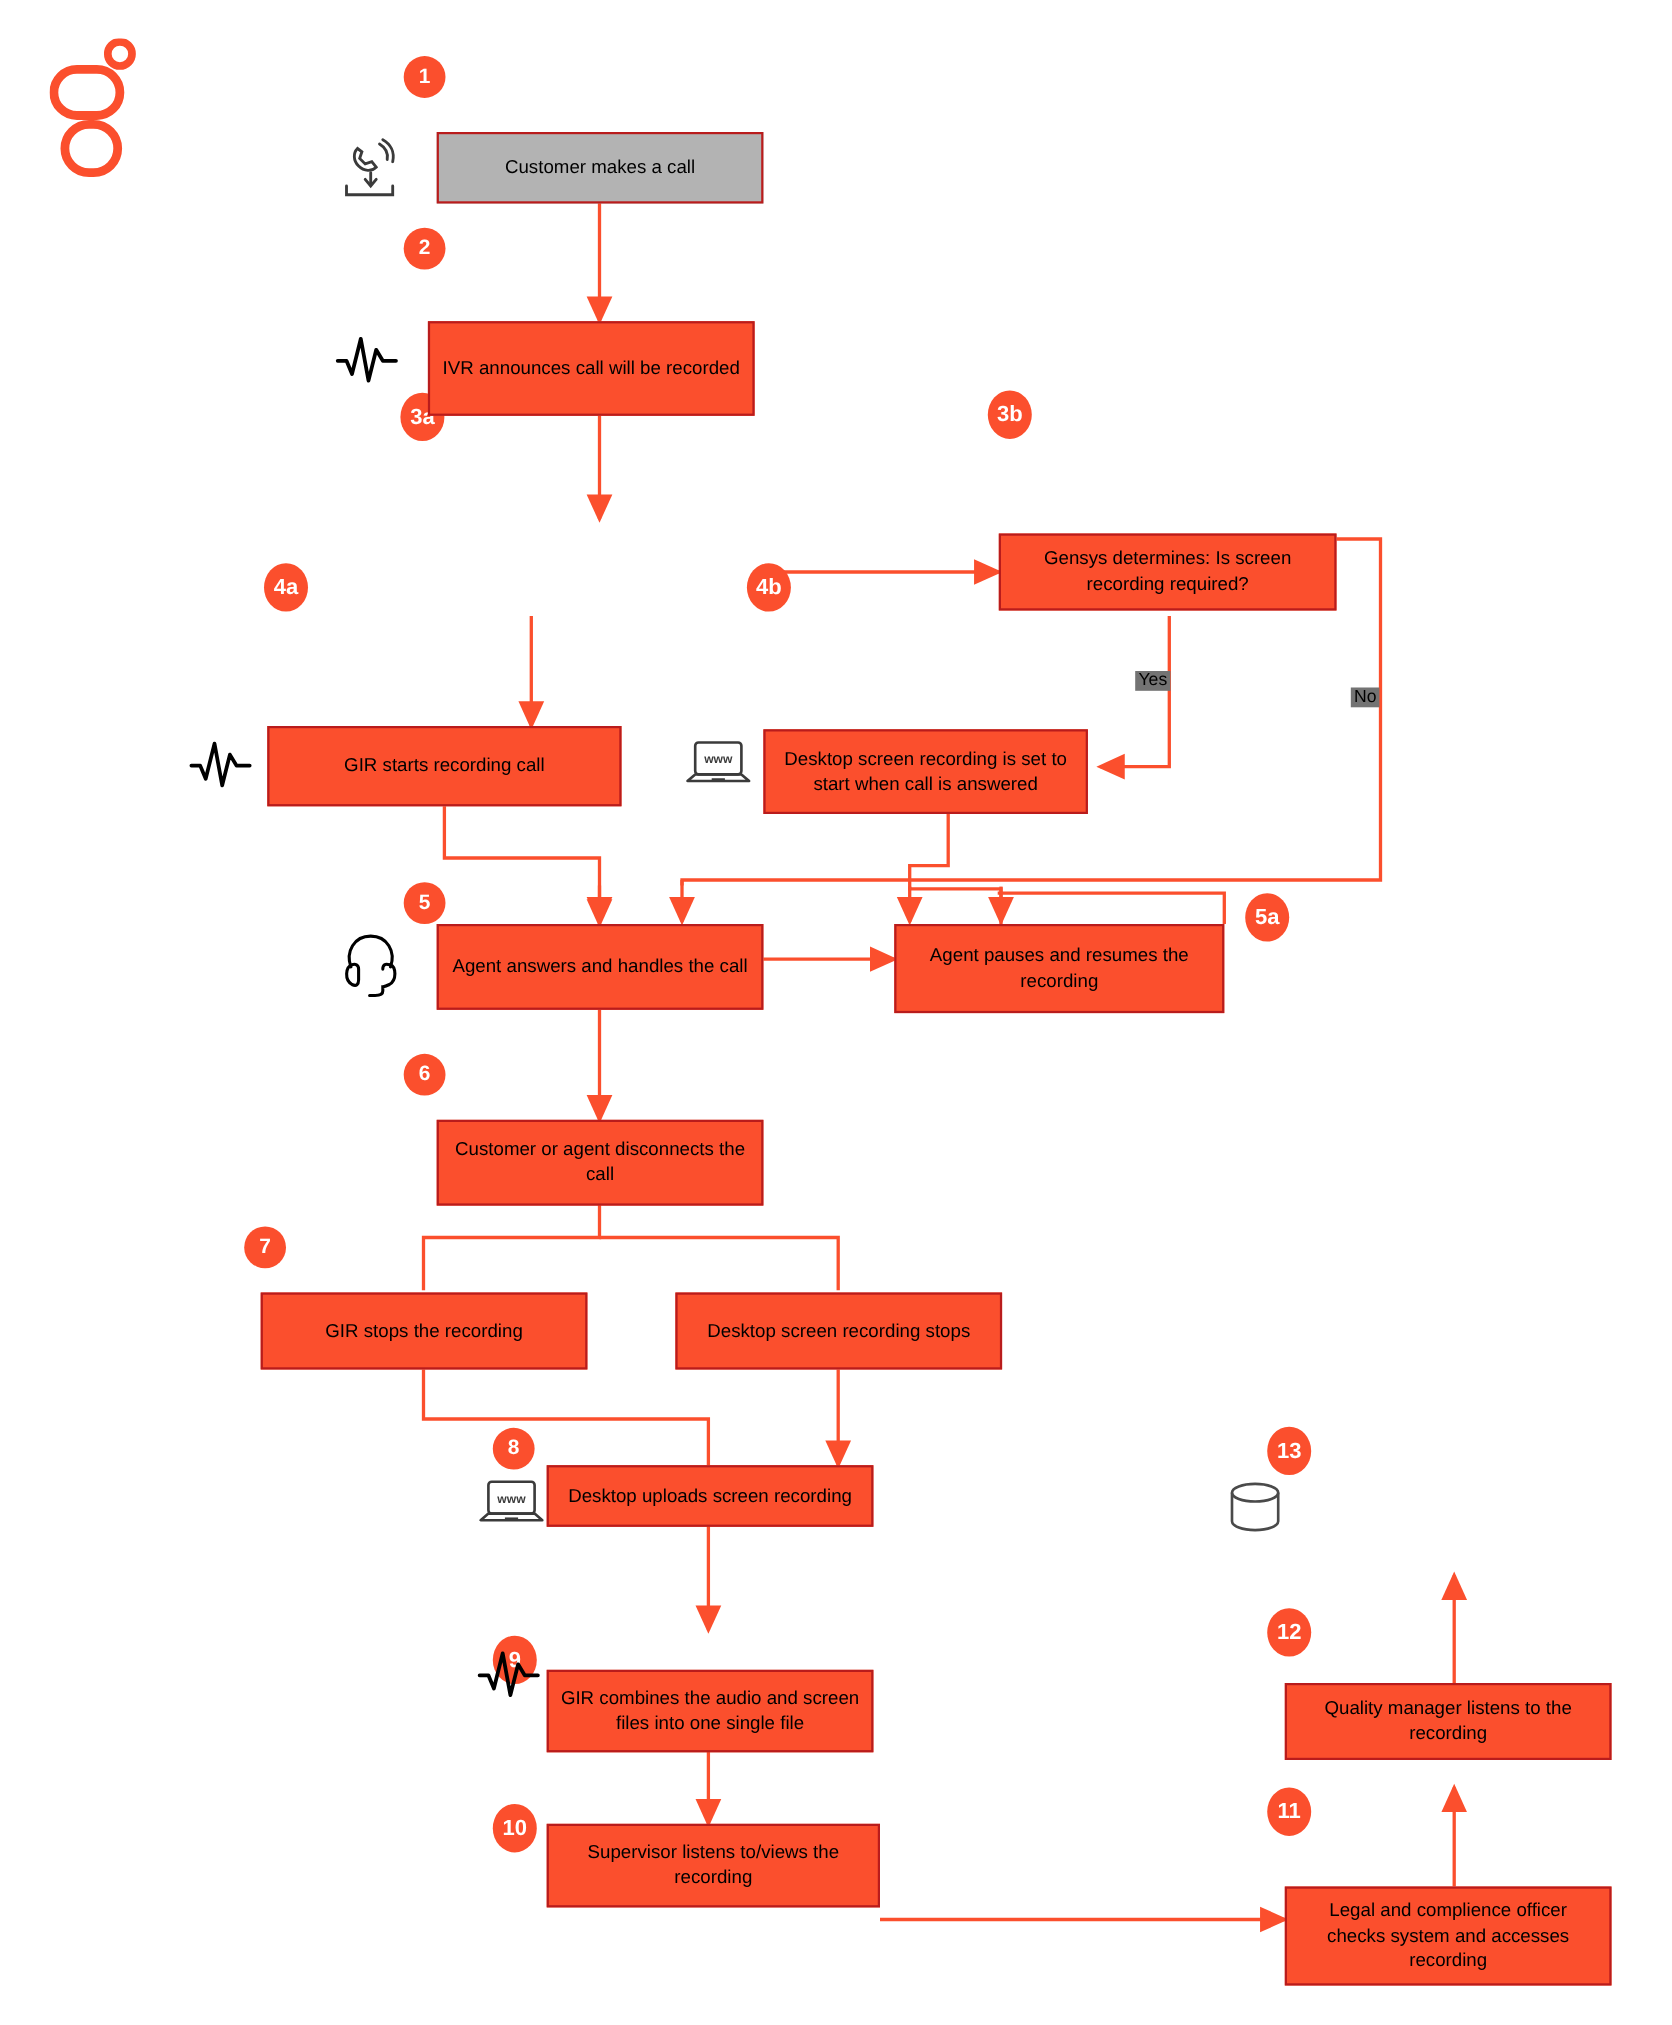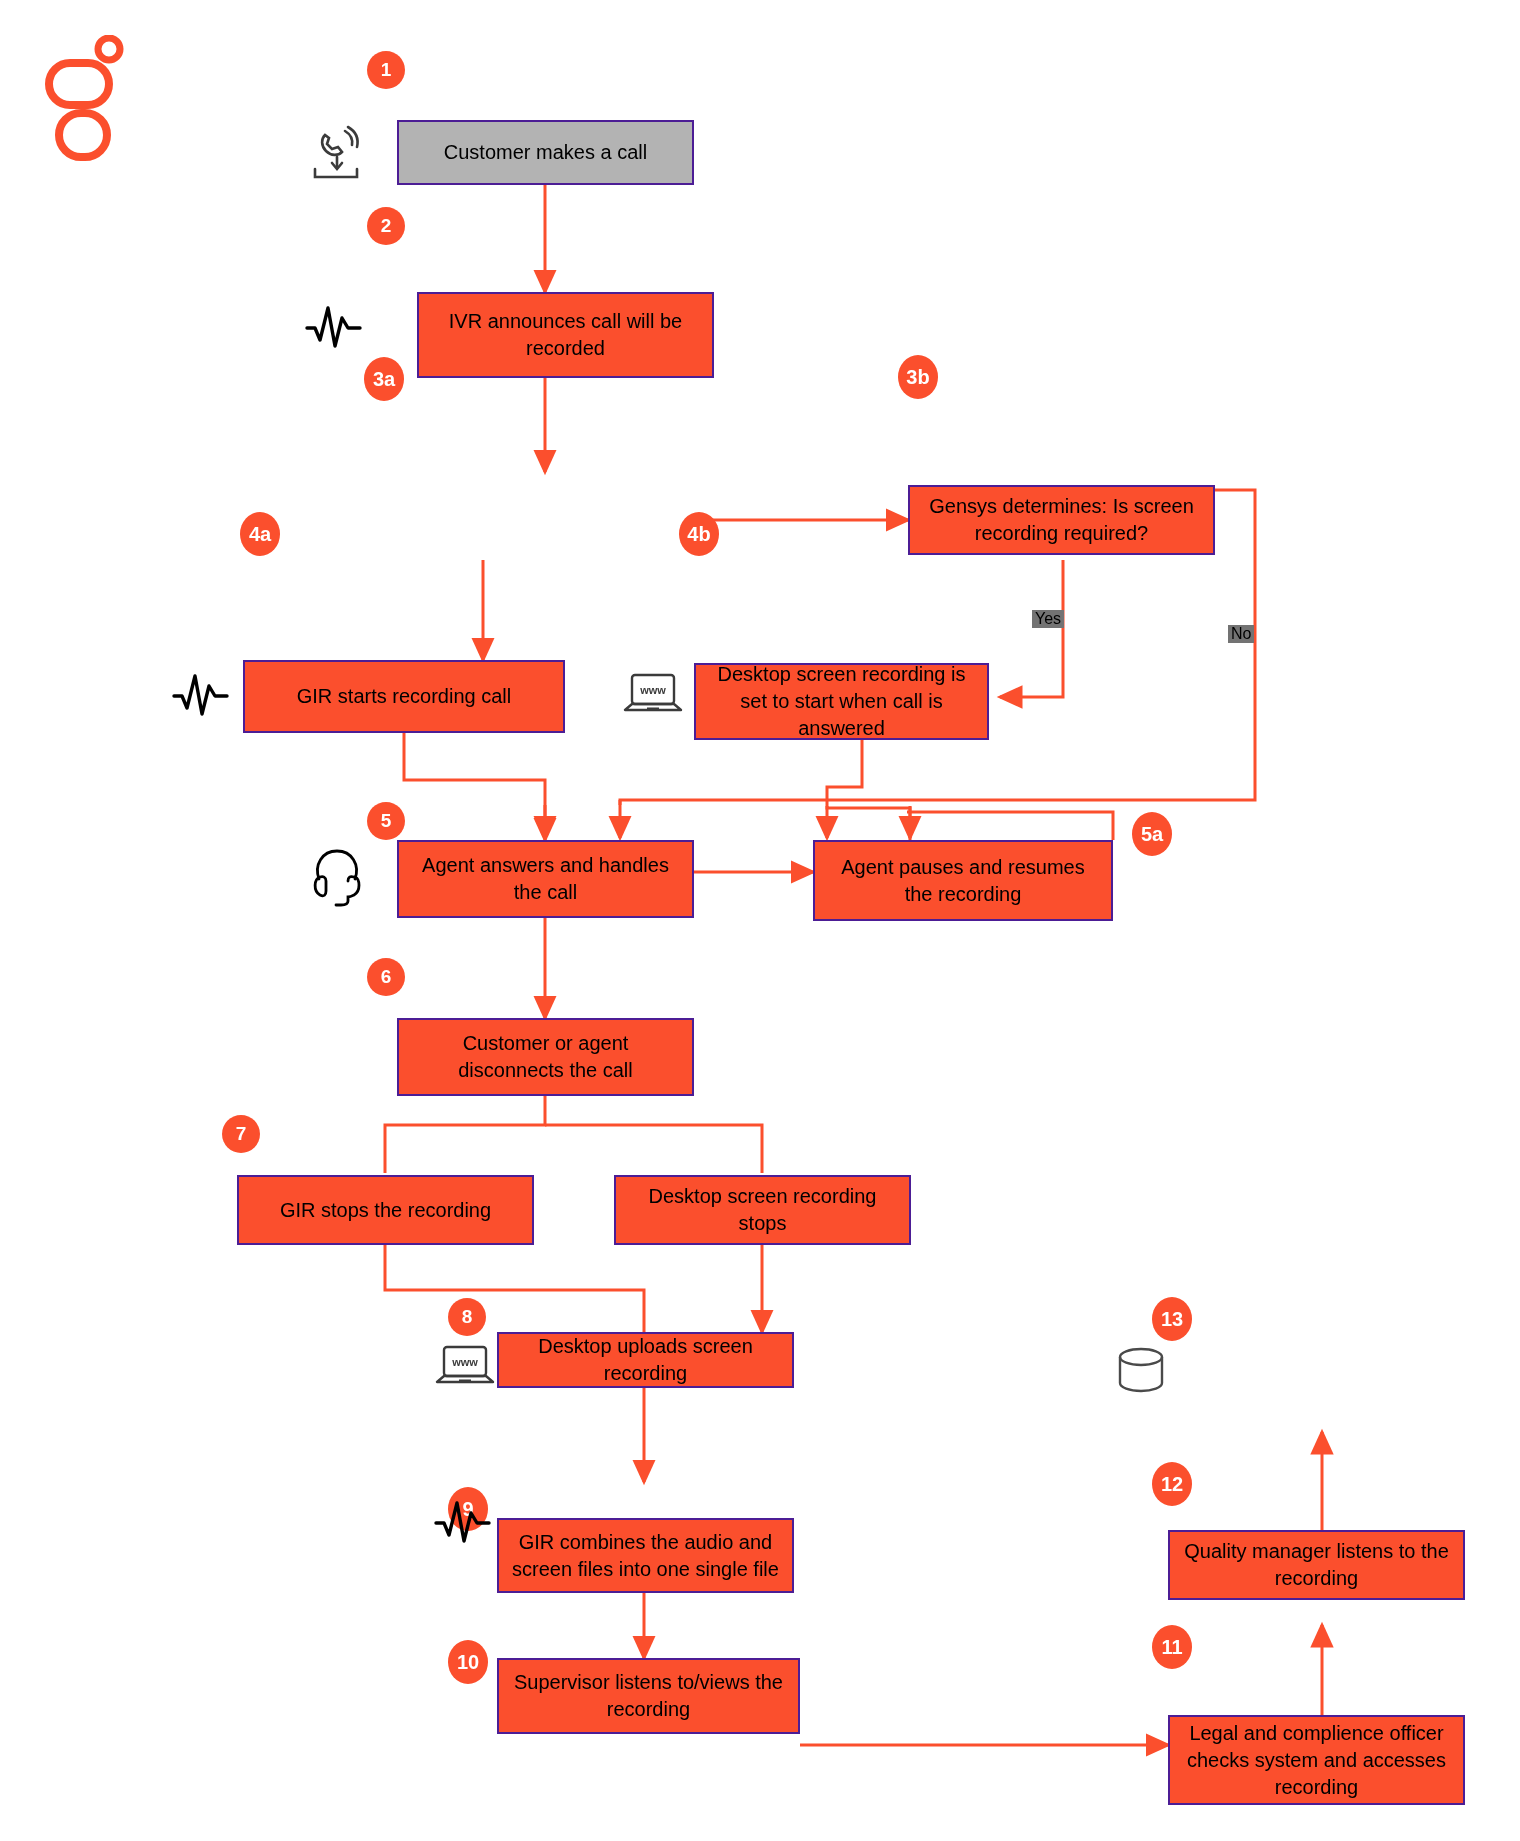--- a/index.html
+++ b/index.html
@@ -5,24 +5,24 @@
   html,body{margin:0;padding:0;background:#ffffff;}
   body{
     font-family:"Liberation Sans", sans-serif;
     width:1520px;height:1841px;position:relative;overflow:hidden;
   }
   #canvas{position:absolute;left:0;top:0;width:1520px;height:1841px;}
   svg.edges{position:absolute;left:0;top:0;width:1520px;height:1841px;pointer-events:none;}
 
   .node{
     position:absolute;box-sizing:border-box;
-    background:#fb4f2d;border:2px solid #4c1d95;
+    background:#fb4f2d;border:2px solid #b91c1c;
     display:flex;align-items:center;justify-content:center;
     text-align:center;color:#000000;
-    font-size:20px;line-height:1.35;padding:4px 10px;
+    font-size:17px;line-height:1.35;padding:4px 10px;
   }
   .node.grey{background:#b3b3b3;}
 
   .badge{
     position:absolute;box-sizing:border-box;
     background:#fb4f2d;color:#ffffff;border-radius:50%;
     display:flex;align-items:center;justify-content:center;
     font-weight:bold;font-size:19px;
     width:38px;height:38px;
   }
@@ -199,21 +199,21 @@
         <path d="M8,12 L8,38 C8,42.4 17.4,46 29,46 C40.6,46 50,42.4 50,38 L50,12"></path>
       </g>
     </svg>
   </div>
 
   <div class="edge-label" style="left:1032px;top:610px;">Yes</div>
   <div class="edge-label" style="left:1228px;top:625px;">No</div>
 
   <div class="node grey" style="left:397px;top:120px;width:297px;height:65px;">Customer makes a call</div>
 
-  <div class="node" style="left:417px;top:292px;width:297px;height:86px;">IVR announces call will be recorded</div>
+  <div class="node" style="left:389px;top:292px;width:297px;height:86px;">IVR announces call will be recorded</div>
 
 
   <div class="node" style="left:908px;top:485px;width:307px;height:70px;">Gensys determines: Is screen recording required?</div>
 
   <div class="node" style="left:243px;top:660px;width:322px;height:73px;">GIR starts recording call</div>
 
   <div class="node" style="left:694px;top:663px;width:295px;height:77px;">Desktop screen recording is set to start when call is answered</div>
 
   <div class="node" style="left:397px;top:840px;width:297px;height:78px;">Agent answers and handles the call</div>
 

